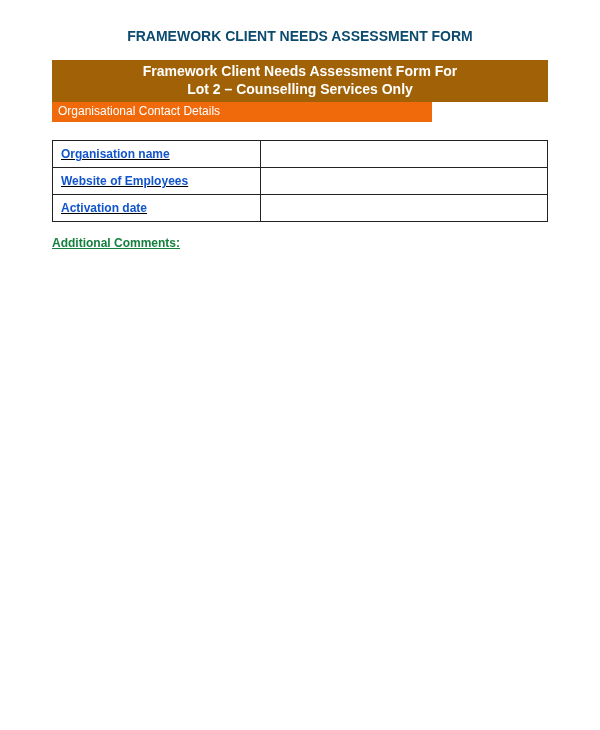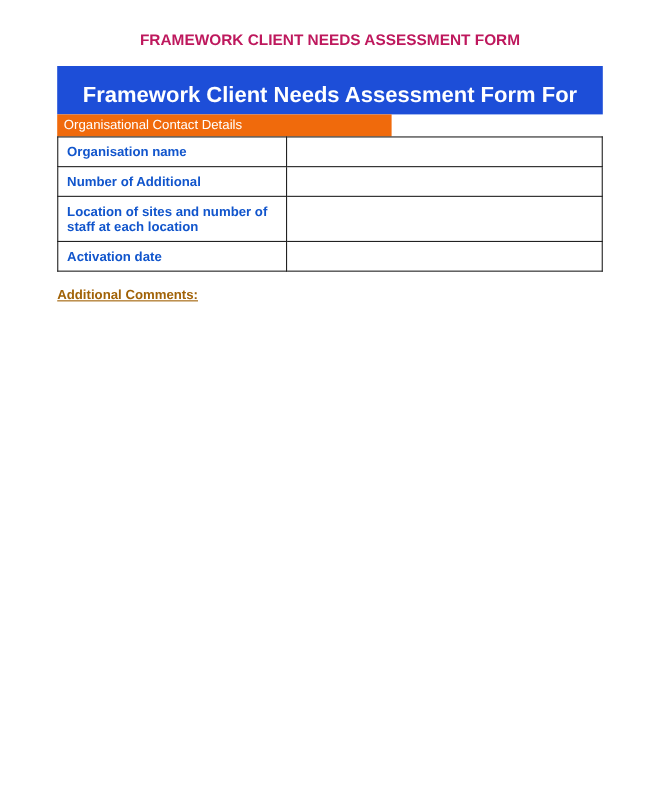--- a/index.html
+++ b/index.html
@@ -4,46 +4,48 @@
 <style>
   * { box-sizing: border-box; margin: 0; padding: 0; }
   body {
     width: 600px;
     height: 730px;
     background: #fff;
     font-family: Arial, sans-serif;
     padding: 28px 52px 20px 52px;
   }
   .page-title {
-    color: #be185d;
+    color: #0c4a6e;
     font-weight: bold;
     font-size: 14px;
     text-align: center;
     margin-bottom: 16px;
   }
   .banner {
-    background: #1d4ed8;
+    background: #a16207;
     color: #fff;
     text-align: center;
     font-weight: bold;
-    font-size: 20px;
-    padding: 14px 8px 4px 8px;
+    font-size: 14px;
+    padding: 2px 8px 4px 8px;
     line-height: 1.3;
   }
   .subbanner {
     background: #f06a0c;
     color: #fff;
     font-size: 12px;
     padding: 2px 6px 4px 6px;
-    width: 304px;
+    width: 380px;
   }
   .form-table {
     border-collapse: collapse;
     width: 100%;
+    margin-top: 18px;
     font-size: 12px;
+    text-decoration: underline;
   }
   .form-table td {
     border: 1px solid #222;
     vertical-align: top;
   }
   .label-cell {
     width: 42%;
     color: #1155cc;
     padding: 6px 8px;
   }
@@ -52,50 +54,47 @@
     width: 58%;
     padding: 6px 8px;
     color: #333;
   }
   .sub-list { text-align: right; padding-right: 8px; }
   .sub-line { display: block; line-height: 1.55; color: #1155cc; }
   .sub-line-left { display: block; line-height: 1.55; color: #1155cc; text-align: left; }
   .tall { height: 56px; }
   .tall2 { height: 50px; }
   .footer-link {
-    color: #a16207;
+    color: #15803d;
     font-weight: bold;
     text-decoration: underline;
     font-size: 12px;
     margin-top: 14px;
     display: block;
   }
 </style>
 </head>
 <body>
 
 <div class="page-title">FRAMEWORK CLIENT NEEDS ASSESSMENT FORM</div>
 
 <div class="banner">
   <span>Framework Client Needs Assessment Form For</span><br>
+  <span>Lot 2 – Counselling Services Only</span>
 </div>
 <div class="subbanner">Organisational Contact Details</div>
 
 <table class="form-table">
   <tbody>
       <tr>
     <td class="label-cell"><span class="bold">Organisation name</span></td>
     <td class="value-cell"></td>
   </tr>
   <tr>
-    <td class="label-cell"><span class="bold">Number of Additional</span></td>
-    <td class="value-cell"></td>
-  </tr>
-  <tr>
-    <td class="label-cell"><span class="bold">Location of sites and number of staff at each location</span></td>
+    <td class="label-cell"><span class="bold">Website of Employees</span></td>
     <td class="value-cell"></td>
   </tr>
   <tr>
     <td class="label-cell"><span class="bold">Activation date</span></td>
     <td class="value-cell"></td>
   </tr>
 </tbody>
   </table>
 
 <span class="footer-link">Additional Comments:</span>

